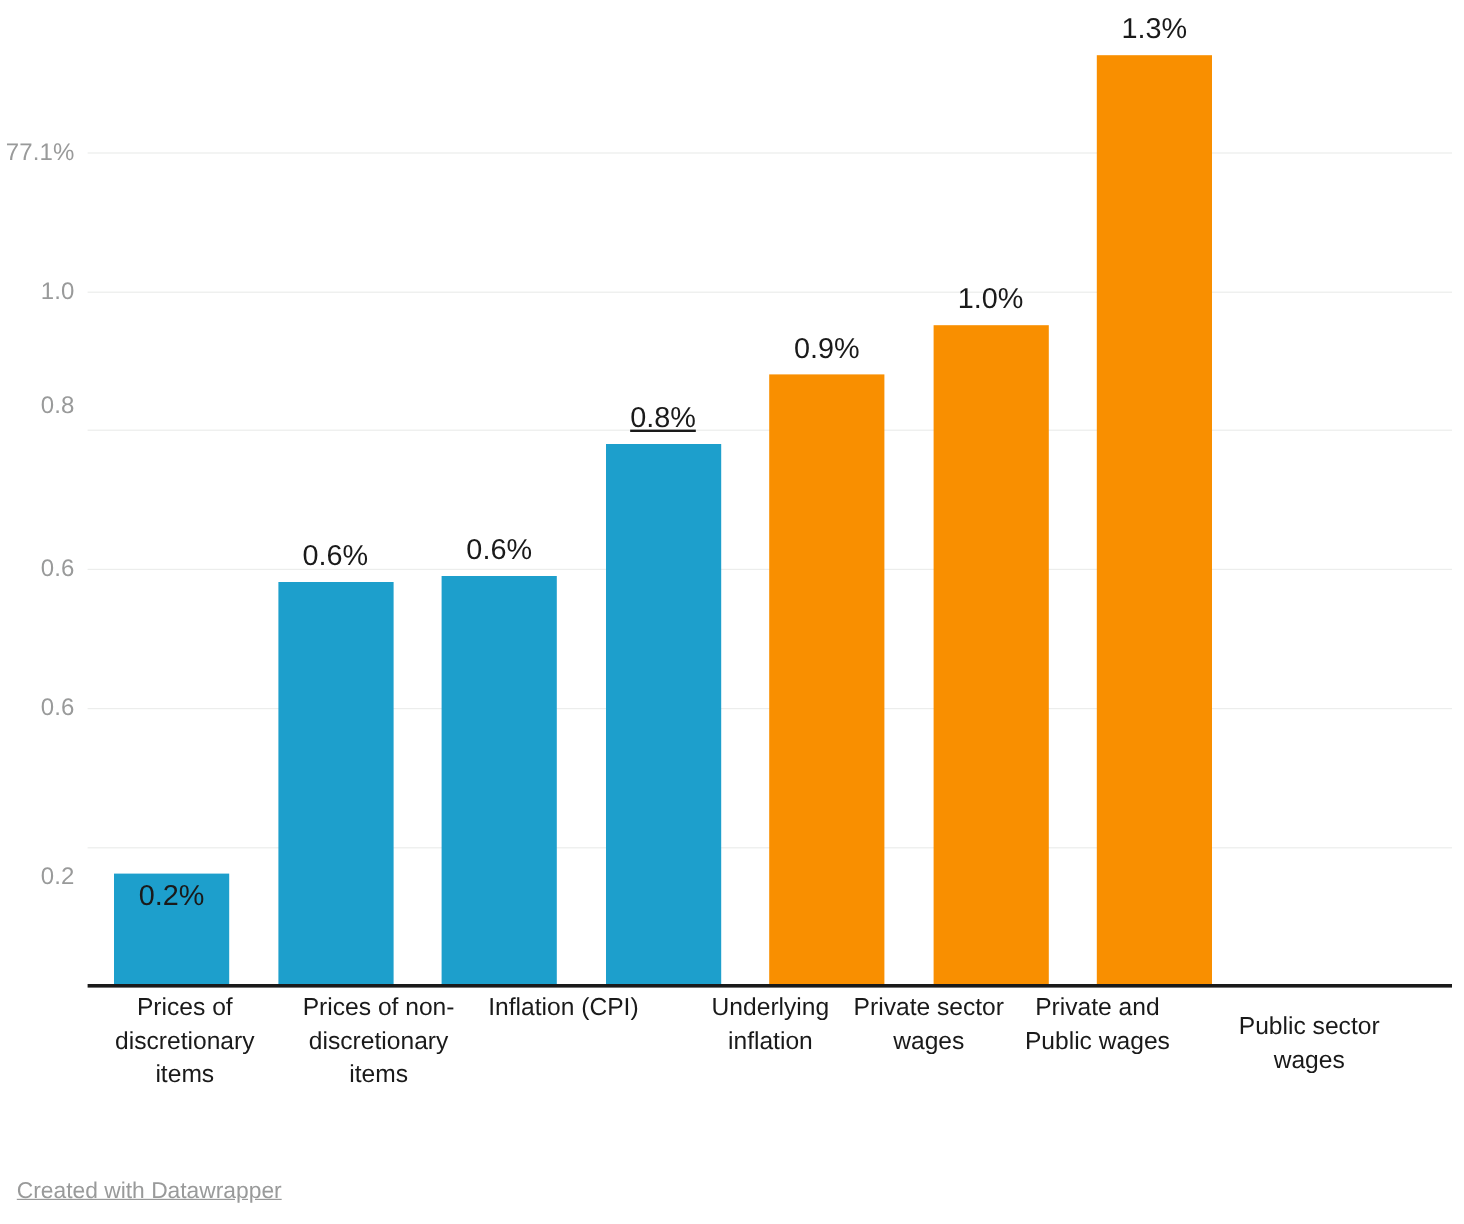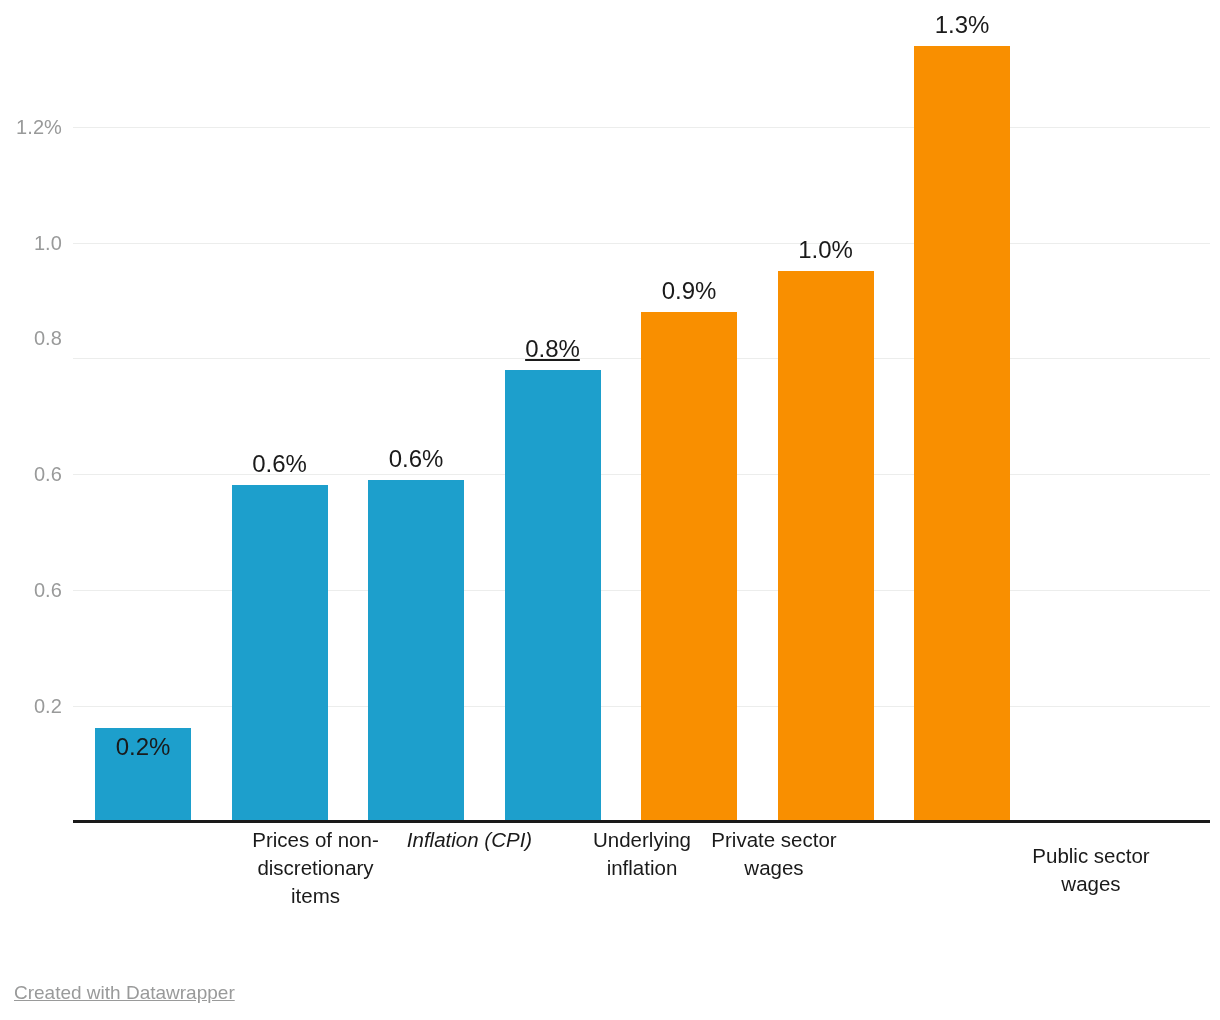--- a/index.html
+++ b/index.html
@@ -103,36 +103,36 @@
   }
 </style>
 </head>
 <body>
 
 <div id="chart-root">
 
   <div id="plot">
 
     <div class="gridline" style="top:127px;"></div>
-    <div class="ytick-label" style="top:117px;">1.2%</div>
+    <div class="ytick-label" style="top:117px;">77.1%</div>
 
     <div class="gridline" style="top:243px;"></div>
     <div class="ytick-label" style="top:233px;">1.0</div>
 
     <div class="gridline" style="top:358px;"></div>
     <div class="ytick-label" style="top:328px;">0.8</div>
 
     <div class="gridline" style="top:474px;"></div>
     <div class="ytick-label" style="top:464px;">0.6</div>
 
     <div class="gridline" style="top:590px;"></div>
     <div class="ytick-label" style="top:580px;">0.6</div>
 
     <div class="gridline" style="top:706px;"></div>
-    <div class="ytick-label" style="top:696px;">0.2</div>
+    <div class="ytick-label" style="top:721px;">0.2</div>
 
     <div id="bars-layer">
         <div class="bar" style="left: 95px; top: 728.44px; width: 96px; height: 92.56px; background: rgb(29, 159, 204);"></div>
         <div class="bar-value" style="left: 65px; top: 695.44px; width: 156px; margin-top: 40px;">0.2%</div>
         <div class="bar" style="left: 231.5px; top: 485.47px; width: 96px; height: 335.53px; background: rgb(29, 159, 204);"></div>
         <div class="bar-value" style="left: 201.5px; top: 452.47px; width: 156px;">0.6%</div>
         <div class="bar" style="left: 368px; top: 479.685px; width: 96px; height: 341.315px; background: rgb(29, 159, 204);"></div>
         <div class="bar-value" style="left: 338px; top: 446.685px; width: 156px;">0.6%</div>
         <div class="bar" style="left: 504.5px; top: 369.77px; width: 96px; height: 451.23px; background: rgb(29, 159, 204);"></div>
         <div class="bar-value" style="left: 474.5px; top: 336.77px; width: 156px; text-decoration: underline;">0.8%</div>
@@ -141,21 +141,23 @@
         <div class="bar" style="left: 777.5px; top: 271.425px; width: 96px; height: 549.575px; background: rgb(249, 143, 0);"></div>
         <div class="bar-value" style="left: 747.5px; top: 238.425px; width: 156px;">1.0%</div>
         <div class="bar" style="left: 914px; top: 45.81px; width: 96px; height: 775.19px; background: rgb(249, 143, 0);"></div>
         <div class="bar-value" style="left: 884px; top: 12.81px; width: 156px;">1.3%</div>
       </div>
 
     <div class="baseline"></div>
   </div>
 
   <div id="xaxis">
+    <div class="xtick-label" style="left:86px;  width:136px;">Prices of discretionary items</div>
     <div class="xtick-label" style="left:234px; width:163px;">Prices of non-discretionary items</div>
-    <div class="xtick-label" style="left:396px; width:147px;font-style:italic;">Inflation (CPI)</div>
+    <div class="xtick-label" style="left:396px; width:147px;">Inflation (CPI)</div>
     <div class="xtick-label" style="left:696px; width:156px;">Private sector wages</div>
     <div class="xtick-label" style="left:562px; width:160px;">Underlying inflation</div>
+    <div class="xtick-label" style="left:833px; width:163px;">Private and Public wages</div>
     <div class="xtick-label" style="left:1012px;width:158px;margin-top:16px;">Public sector wages</div>
   </div>
 
   <div id="footer">Created with Datawrapper</div>
 </div>
 
 </body></html>

